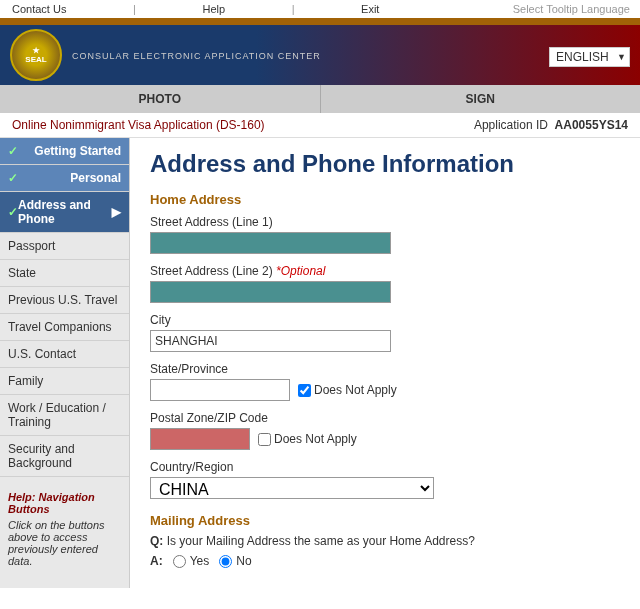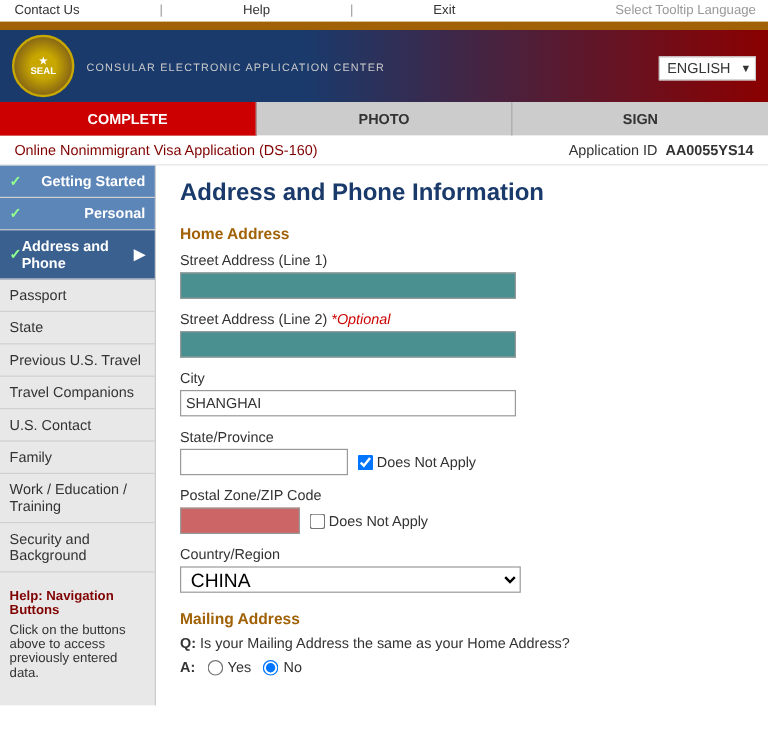--- a/index.html
+++ b/index.html
@@ -124,51 +124,52 @@
     .sidebar-item.active-item {
       background: #3a6090;
       color: #fff;
       font-weight: bold;
     }
     .sidebar-help {
       padding: 8px;
       font-size: 11px;
       color: #333;
       margin-top: 6px;
+      font-style: italic;
     }
     .sidebar-help .help-title { font-weight: bold; color: #800000; margin-bottom: 4px; }
 
     
     .content {
       flex: 1;
       padding: 12px 20px;
       background: #fff;
     }
     .page-title {
-      font-size: 20px;
+      font-size: 24px;
       font-weight: bold;
       color: #1a3a6b;
       margin-bottom: 14px;
     }
     .section-title {
       font-size: 13px;
       font-weight: bold;
       color: #a16207;
       margin-bottom: 8px;
     }
     .form-group { margin-bottom: 10px; }
     .form-label {
       font-size: 12px;
       color: #333;
       margin-bottom: 3px;
       display: block;
     }
     .optional { color: #cc0000; font-style: italic; }
     .form-input {
-      width: 280px;
+      width: 241px;
       height: 22px;
       border: 1px solid #999;
       padding: 2px 4px;
       font-size: 12px;
       background: #fff;
     }
     .form-input.filled-teal {
       background: #4a9090;
       color: #4a9090;
     }
@@ -220,21 +221,20 @@
   <div class="header-right">
     <div class="lang-wrapper">
       <select class="lang-select">
         <option value="ENGLISH">ENGLISH</option>
       </select>
     </div>
   </div>
 </div>
 
 <div class="nav-tabs">
-  <div class="nav-tab active">COMPLETE</div>
   <div class="nav-tab">PHOTO</div>
   <div class="nav-tab">SIGN</div>
 </div>
 
 <div class="breadcrumb-bar">
   <span class="bc-title">Online Nonimmigrant Visa Application (DS-160)</span>
   <span class="app-id">
     <span>Application ID</span>&nbsp;
     <strong>AA0055YS14</strong>
   </span>

